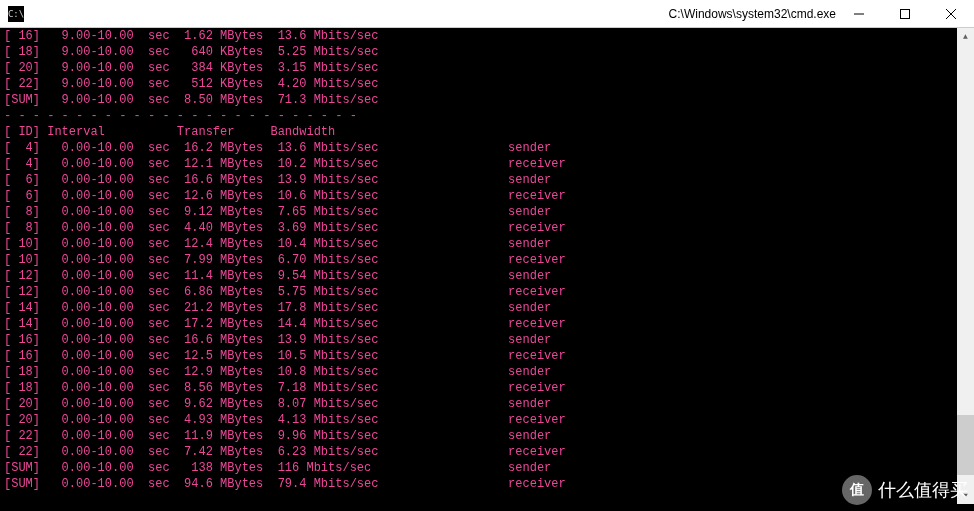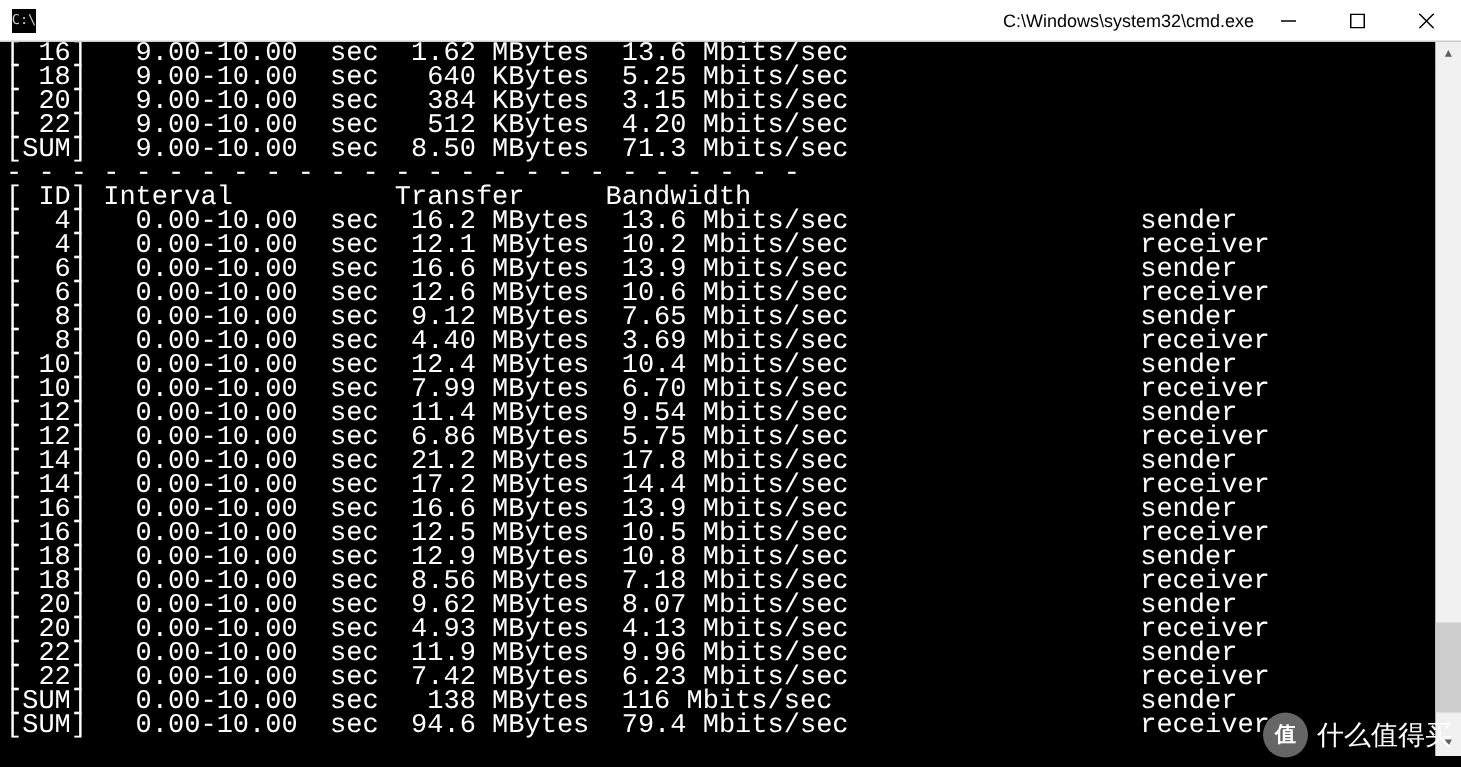--- a/index.html
+++ b/index.html
@@ -47,22 +47,22 @@
     height: 100%;
     display: flex;
     align-items: center;
     justify-content: center;
     font-size: 10px;
     color: #000;
   }
   .winbtn svg { stroke: #000; }
   .console {
     background: #000;
-    color: #ffffff;
-    font-size: 18px;
+    color: #ec4899;
+    font-size: 12px;
     line-height: 16px;
     padding: 0 4px;
     white-space: pre;
     height: 476px;
     overflow: hidden;
     position: relative;
   }
   .scrollbar {
     position: absolute;
     right: 0;

